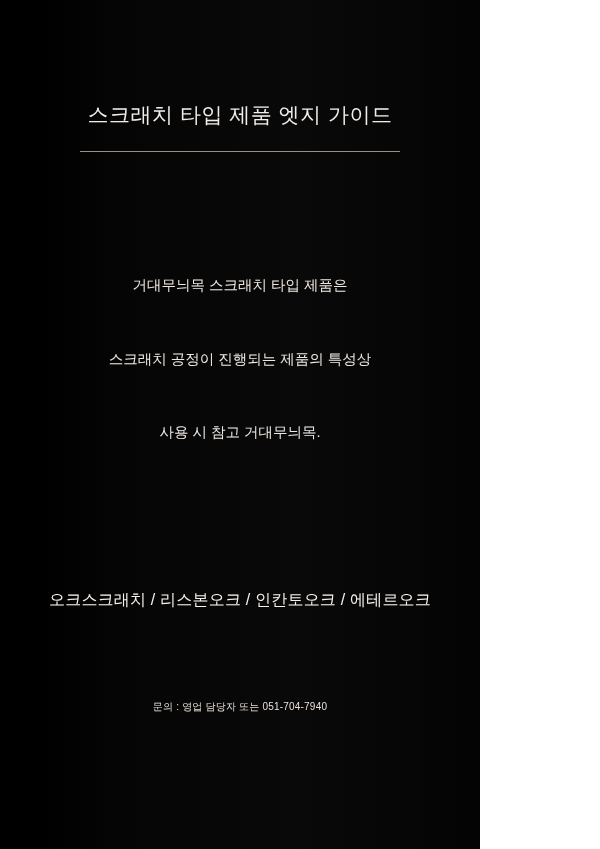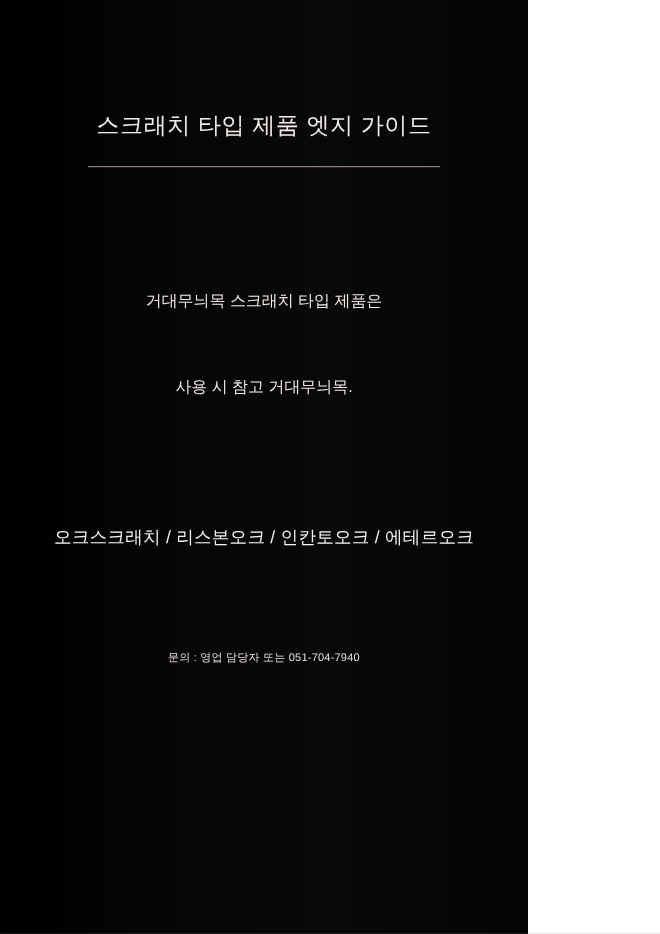--- a/index.html
+++ b/index.html
@@ -61,37 +61,37 @@
     margin: 22px auto 0 auto;
   }
   .body-block {
     margin-top: 110px;
     text-align: center;
     color: #efe8e2;
     font-size: 14.5px;
     line-height: 1.75;
   }
   .body-block .para {
-    margin: 0;
+    margin: 11px;
   }
   .gap-1 { height: 26px; }
   .gap-2 { height: 26px; }
   .product-block {
     margin-top: 86px;
     text-align: center;
   }
   .product-heading {
     color: #efe8e2;
     font-size: 14.5px;
     line-height: 1.7;
   }
   .product-list {
     color: #f6f1ec;
     font-size: 16px;
-    margin-top: 26px;
+    margin-top: 44px;
     line-height: 1.6;
     letter-spacing: 0.2px;
   }
   .contact {
     margin-top: 88px;
     color: #e8e0d9;
     font-size: 10px;
     letter-spacing: 0.2px;
   }
   .footer {
@@ -122,20 +122,21 @@
   <div class="content">
 
     <div class="title-wrap">
       <div class="title">스크래치 타입 제품 엣지 가이드</div>
       <div class="title-rule"></div>
     </div>
 
     <div class="body-block">
       <p class="para">거대무늬목 스크래치 타입 제품은</p>
       <div class="gap-1"></div>
+      <p class="para">스크래치 공정이 진행되는 제품의 특성상</p>
       <div class="gap-2"></div>
       <p class="para">사용 시 참고 거대무늬목.</p>
     </div>
 
     <div class="product-block">
       <div class="product-list">오크스크래치 / 리스본오크 / 인칸토오크 / 에테르오크</div>
     </div>
 
     <div class="contact">문의 : 영업 담당자 또는 051-704-7940</div>
   </div>

